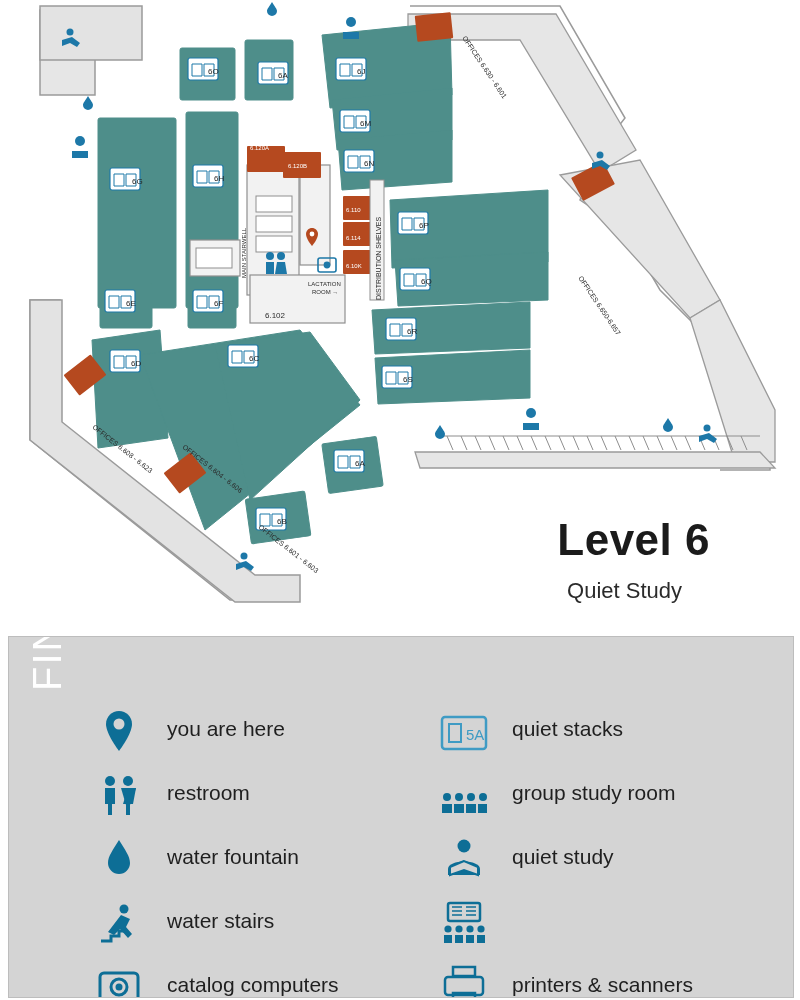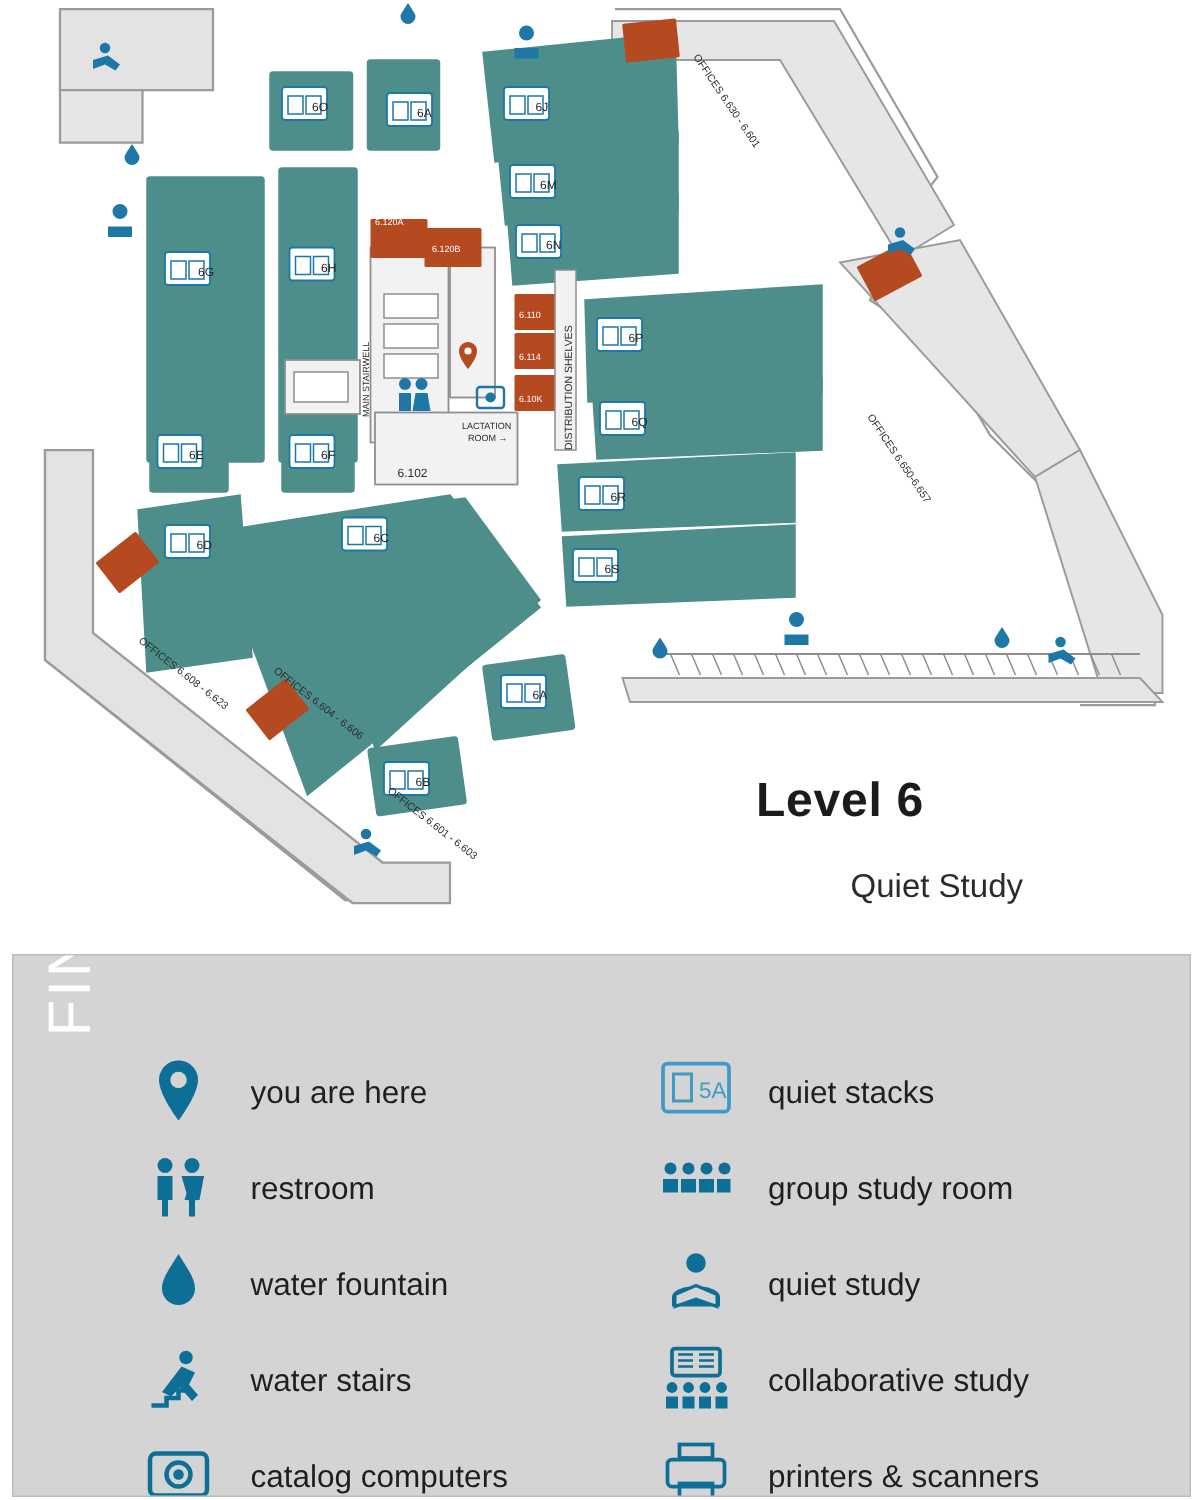--- a/index.html
+++ b/index.html
@@ -23,25 +23,25 @@
     width: 800px;
     height: 630px;
     overflow: hidden;
   }
   #map-svg { position: absolute; left: 0; top: 0; }
 
   .level-title {
     position: absolute;
     right: 90px;
     top: 515px;
-    font-size: 32px;
+    font-size: 44px;
     font-weight: bold;
     letter-spacing: 0.5px;
     color: #1b1b1b;
-    text-align: center;
+    text-align: right;
     width: 300px;
   }
   .level-sub {
     position: absolute;
     right: 118px;
     top: 578px;
     font-size: 22px;
     color: #2b2b2b;
     text-align: right;
     width: 300px;
@@ -87,21 +87,21 @@
     display: flex;
     align-items: center;
     height: 64px;
     gap: 24px;
   }
   .legend-icon {
     width: 48px;
     min-width: 48px;
     height: 48px;
     display: flex;
-    align-items: flex-start;
+    align-items: flex-end;
     justify-content: center;
     text-decoration: underline;
   }
   .legend-label {
     font-size: 21px;
     color: #1f1f1f;
     white-space: nowrap;
   }
 
   
@@ -474,21 +474,20 @@
                 <path d="M4,34 h8 v8 h-8z"></path>
               <circle cx="19" cy="28" r="3.6"></circle>
                 <path d="M15,34 h8 v8 h-8z"></path>
               <circle cx="30" cy="28" r="3.6"></circle>
                 <path d="M26,34 h8 v8 h-8z"></path>
               <circle cx="41" cy="28" r="3.6"></circle>
                 <path d="M37,34 h8 v8 h-8z"></path>
             </g>
           </svg>
         </span>
-        <span class="legend-label">collaborative study</span>
       </div>
 
       <div class="legend-item">
         <span class="legend-icon">
           <svg width="44" height="44" viewBox="0 0 44 44">
             <rect x="11" y="2" width="22" height="9" fill="none" stroke="#0d6e96" stroke-width="2.5"></rect>
             <rect x="3" y="12" width="38" height="18" rx="3" fill="none" stroke="#0d6e96" stroke-width="2.5"></rect>
             <rect x="11" y="28" width="22" height="13" fill="none" stroke="#0d6e96" stroke-width="2.5"></rect>
           </svg>
         </span>

